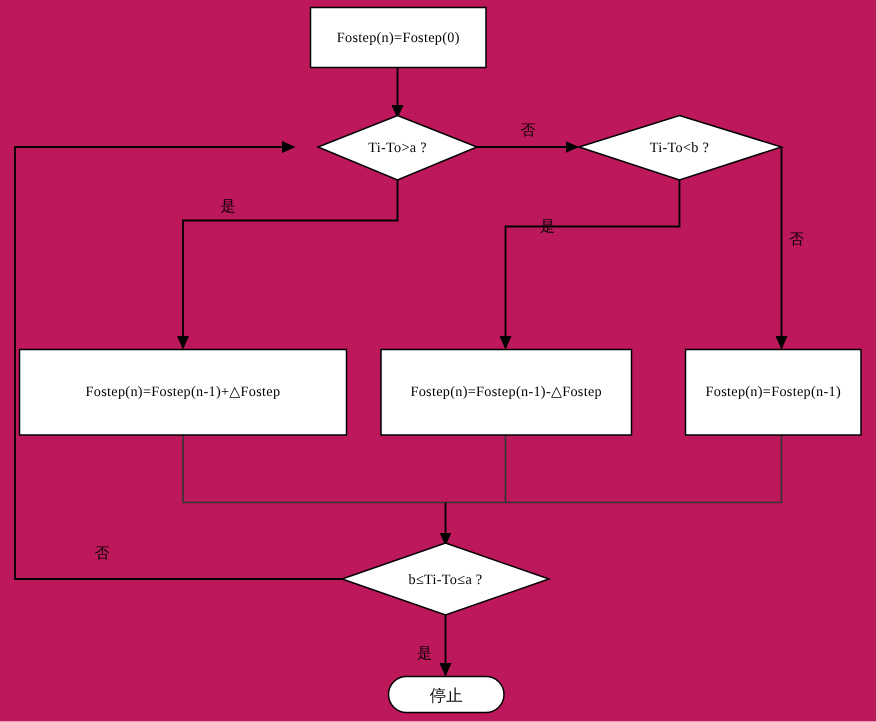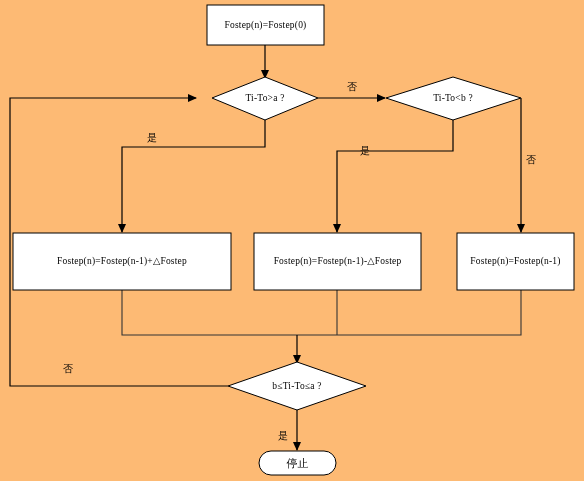--- a/index.html
+++ b/index.html
@@ -7,21 +7,21 @@
     padding: 0;
     background: #ffffff;
   }
   body {
     font-family: "Liberation Serif", "DejaVu Serif", serif;
   }
   #flowchart-canvas {
     position: relative;
     width: 584px;
     height: 481px;
-    background: #fdba74;
+    background: #be185d;
     overflow: hidden;
   }
   svg#flow-svg {
     position: absolute;
     top: 0;
     left: 0;
     width: 584px;
     height: 481px;
   }
   .shape-stroke {

